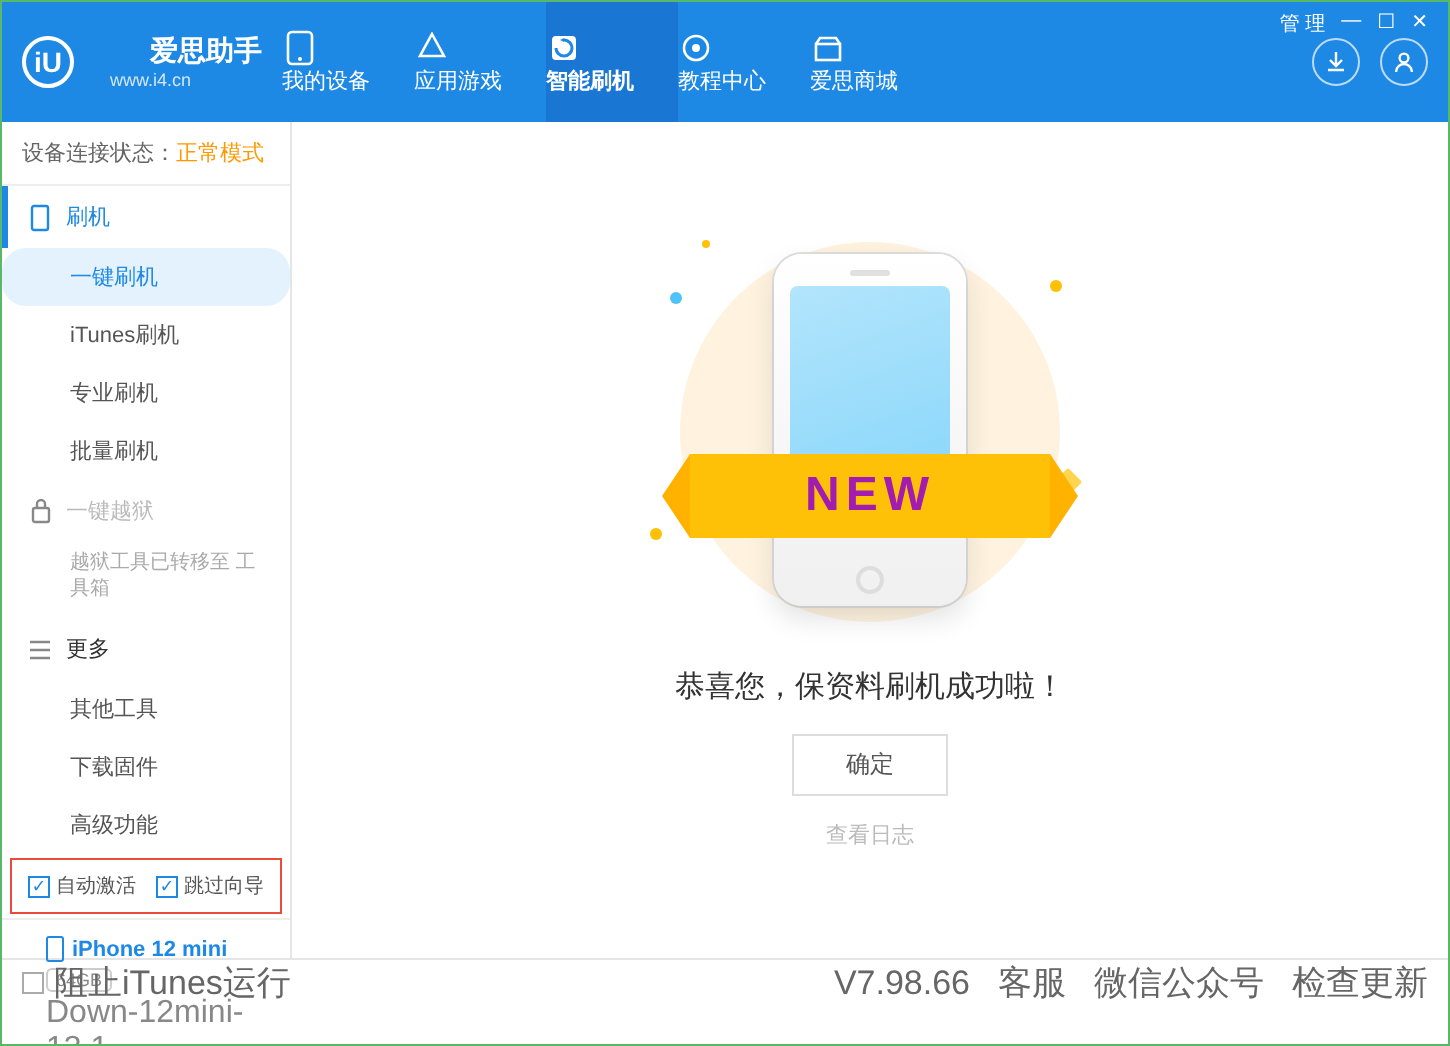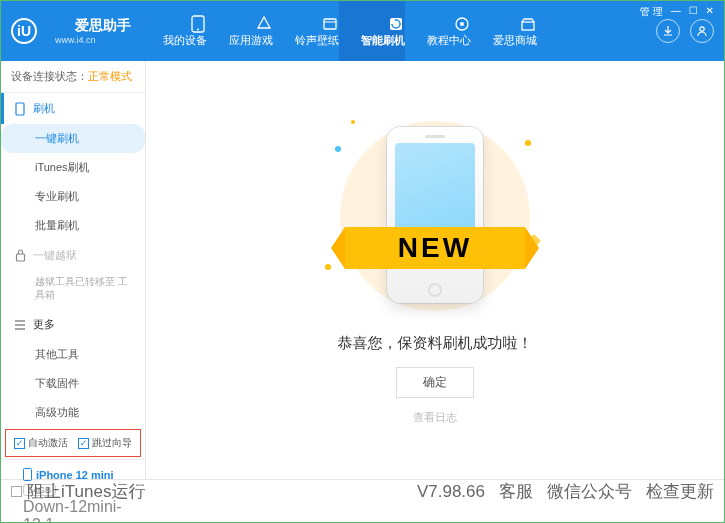--- a/index.html
+++ b/index.html
@@ -5,21 +5,21 @@
 * { margin: 0; padding: 0; box-sizing: border-box; font-family: "Microsoft YaHei", sans-serif; }
 body { background: #fff; border: 1px solid #57b867; width: 725px; height: 523px; overflow: hidden; }
 
 .header { background: #1e88e5; height: 60px; display: flex; align-items: center; padding: 0 10px; color: #fff; position: relative; }
 .logo-area { display: flex; align-items: center; gap: 18px; width: 130px; }
 .logo-icon { width: 26px; height: 26px; border: 2px solid #fff; border-radius: 50%; display: flex; align-items: center; justify-content: center; font-size: 14px; font-weight: bold; }
 .logo-text { display: flex; flex-direction: column; }
 .logo-title { font-size: 14px; font-weight: bold; margin-left: 20px; }
 .logo-url { font-size: 9px; opacity: 0.8; }
 .nav { display: flex; height: 100%; }
-.nav-item { width: 66px; display: flex; flex-direction: column; align-items: flex-end; justify-content: center; gap: 0; font-size: 11px; cursor: pointer; }
+.nav-item { width: 66px; display: flex; flex-direction: column; align-items: flex-start; justify-content: center; gap: 0; font-size: 11px; cursor: pointer; }
 .nav-item.active { background: #1976d2; font-weight: bold; }
 .nav-icon { width: 18px; height: 18px; display: flex; align-items: center; justify-content: center; }
 .header-right { position: absolute; right: 10px; display: flex; align-items: center; gap: 10px; }
 .window-controls { position: absolute; right: 10px; top: 4px; display: flex; gap: 8px; font-size: 10px; }
 .window-controls span { cursor: pointer; }
 .icon-btn { width: 24px; height: 24px; border: 1.5px solid rgba(255,255,255,0.7); border-radius: 50%; display: flex; align-items: center; justify-content: center; cursor: pointer; }
 
 .body { display: flex; height: 418px; }
 .sidebar { width: 145px; border-right: 1px solid #e5e5e5; display: flex; flex-direction: column; font-size: 11px; }
 .status-row { padding: 8px 10px; color: #666; border-bottom: 1px solid #eee; }
@@ -39,21 +39,21 @@
 .device-name { color: #1e88e5; font-size: 11px; font-weight: bold; display: flex; align-items: center; gap: 4px; }
 .device-storage { display: inline-block; border: 1px solid #ccc; border-radius: 3px; padding: 0 4px; font-size: 9px; color: #888; margin-top: 3px; }
 .device-model { font-size: 16px; color: #888; margin-top: 2px; }
 
 .main { flex: 1; display: flex; flex-direction: column; align-items: center; justify-content: center; position: relative; }
 .phone-illust { width: 120px; height: 190px; position: relative; }
 .phone-body { position: absolute; width: 96px; height: 176px; left: 12px; top: 6px; background: linear-gradient(180deg,#fff,#f0f0f0); border-radius: 14px; box-shadow: 0 6px 14px rgba(0,0,0,0.12), 0 0 0 1px #e0e0e0; }
 .phone-screen { position: absolute; width: 80px; height: 126px; left: 20px; top: 22px; background: linear-gradient(160deg,#b3e5fc,#81d4fa); border-radius: 4px; }
 .phone-btn { position: absolute; width: 14px; height: 14px; left: 53px; bottom: 14px; border: 2px solid #ddd; border-radius: 50%; }
 .phone-speaker { position: absolute; width: 20px; height: 3px; left: 50px; top: 14px; background: #e0e0e0; border-radius: 2px; }
-.badge-new { position: absolute; bottom: 42px; left: -30px; right: -30px; height: 42px; background: #ffc107; display: flex; align-items: center; justify-content: center; font-size: 28px; font-weight: 900; color: #000000; letter-spacing: 3px; }
+.badge-new { position: absolute; bottom: 42px; left: -30px; right: -30px; height: 42px; background: #ffc107; display: flex; align-items: center; justify-content: center; font-size: 24px; font-weight: 900; color: #a21caf; letter-spacing: 3px; }
 .badge-new:before, .badge-new:after { content:""; position:absolute; top:0; width:0; height:0; border-top:21px solid transparent; border-bottom:21px solid transparent; }
 .badge-new:before { left:-14px; border-right:14px solid #ffb300; }
 .badge-new:after { right:-14px; border-left:14px solid #ffb300; }
 .circle-bg { width: 190px; height: 190px; background: #fff3e0; border-radius: 50%; position: absolute; }
 .illust-wrap { position: relative; display: flex; align-items: center; justify-content: center; width: 200px; height: 200px; }
 .dots { position:absolute; width: 220px; height: 200px; }
 .dots i { position:absolute; width:6px; height:6px; background:#ffc107; border-radius:50%; }
 .success-text { margin-top: 18px; font-size: 15px; color: #333; }
 .ok-btn { margin-top: 14px; padding: 6px 26px; border: 1px solid #ddd; background: #fff; color: #555; cursor: pointer; font-size: 12px; }
 .view-log { margin-top: 12px; font-size: 11px; color: #bbb; cursor: pointer; }
@@ -90,29 +90,20 @@
       </span>
       <span>我的设备</span>
     </div>
     <div class="nav-item">
       <span class="nav-icon">
         <svg width="16" height="16" viewBox="0 0 16 16">
             <path d="M8 1 L14 12 L2 12 Z" fill="none" stroke="#fff" stroke-width="1.3"></path>
           </svg>
       </span>
       <span>应用游戏</span>
-    </div>
-    <div class="nav-item">
-      <span class="nav-icon">
-        <svg width="16" height="14" viewBox="0 0 16 14">
-            <rect x="2" y="2" width="12" height="10" rx="1" fill="none" stroke="#fff" stroke-width="1.3"></rect>
-            <path d="M2 5 h12" stroke="#fff" stroke-width="1"></path>
-          </svg>
-      </span>
-      <span>铃声壁纸</span>
     </div>
     <div class="nav-item active">
       <span class="nav-icon">
         <svg width="16" height="16" viewBox="0 0 16 16">
             <rect x="2" y="2" width="12" height="12" rx="2" fill="#fff"></rect>
             <path d="M8 4 A4 4 0 1 1 4 8" fill="none" stroke="#1e88e5" stroke-width="1.5"></path>
             <path d="M6 4 l2 -1 l0 2 z" fill="#1e88e5"></path>
           </svg>
       </span>
       <span>智能刷机</span>

